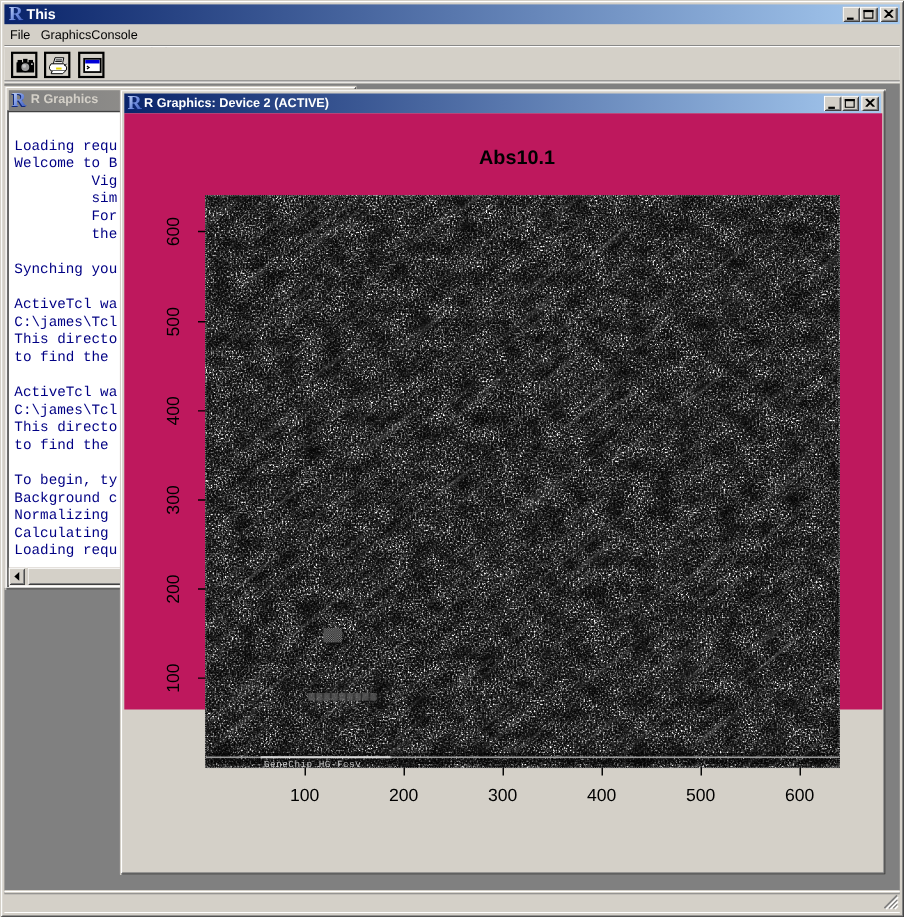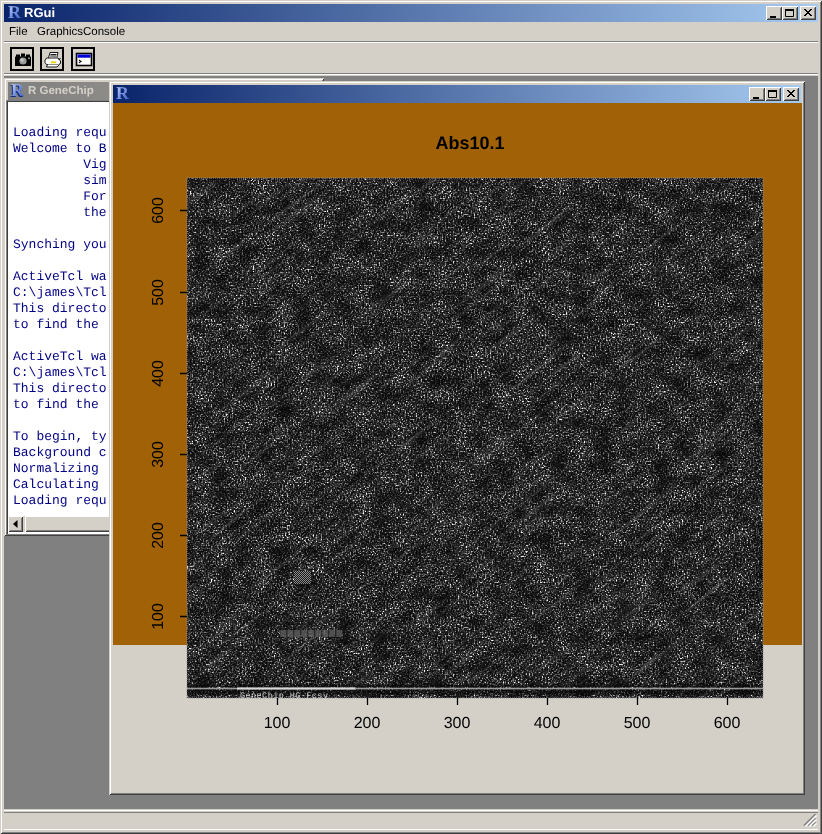--- a/index.html
+++ b/index.html
@@ -49,21 +49,21 @@
     <defs>
         <linearGradient id="rg1" x1="0" y1="0" x2="1" y2="1">
       <stop offset="0" stop-color="#d8e6fc"></stop>
           <stop offset="0.5" stop-color="#7490e0"></stop>
           <stop offset="1" stop-color="#3050b0"></stop>
     </linearGradient>
       </defs>
     <text x="0" y="14" font-family="Liberation Serif" font-weight="bold" font-size="18" fill="#10287a">R</text>
     <text x="1" y="13" font-family="Liberation Serif" font-weight="bold" font-size="18" fill="url(#rg1)">R</text>
   </svg>
-  <span class="ttext abs" style="left:20px;top:0;">RGui</span>
+  <span class="ttext abs" style="left:20px;top:0;">This</span>
 </div>
 
 <div class="cbtn" style="left:766px;top:6px;">
     <svg width="16" height="14" viewBox="0 0 16 14">
       <rect x="4" y="10" width="6" height="2" fill="#000"></rect>
     </svg>
   </div>
 <div class="cbtn" style="left:782px;top:6px;">
     <svg width="16" height="14" viewBox="0 0 16 14">
       <path d="M3.5 3.5 h8 v7 h-8 z" fill="none" stroke="#000"></path>
@@ -118,21 +118,21 @@
 </div>
 
 <div class="abs" id="mdi">
 
   <div class="child" id="console" style="left:0px;top:2px;width:320px;height:458px;">
     <div class="ctitle" style="width:312px;background:linear-gradient(to right,#7f7f7f,#a9a59d);">
       <svg class="abs" style="left:2px;top:1px" width="16" height="16" viewBox="0 0 16 16">
         <text x="0" y="14" font-family="Liberation Serif" font-weight="bold" font-size="18" fill="#10287a">R</text>
         <text x="1" y="13" font-family="Liberation Serif" font-weight="bold" font-size="18" fill="url(#rg1)">R</text>
       </svg>
-      <span class="ttext abs" style="left:20px;top:0;color:#d4d0c8;font-size:11.5px;">R GeneChip</span>
+      <span class="ttext abs" style="left:20px;top:0;color:#d4d0c8;font-size:11.5px;">R Graphics</span>
     </div>
     <div class="abs" style="left:2px;top:22px;width:316px;height:434px;
          box-shadow:inset 1px 1px 0 #808080, inset 2px 2px 0 #404040;background:#fff;">
       <pre id="ctext" style="margin:0;position:absolute;left:7px;top:25px;
         font-family:'Liberation Mono',monospace;font-size:13px;line-height:16px;
         color:#000084;">Loading requ
 Welcome to B
          Vig
          sim
          For
@@ -167,38 +167,39 @@
       </div>
     </div>
   </div>
 
   <div class="child" id="gwin" style="left:105px;top:5px;width:696px;height:714px;">
     <div class="ctitle" style="width:688px;background:linear-gradient(to right,#0a246a,#a6caf0);">
       <svg class="abs" style="left:2px;top:1px" width="16" height="16" viewBox="0 0 16 16">
         <text x="0" y="14" font-family="Liberation Serif" font-weight="bold" font-size="18" fill="#10287a">R</text>
         <text x="1" y="13" font-family="Liberation Serif" font-weight="bold" font-size="18" fill="url(#rg1)">R</text>
       </svg>
+      <span class="ttext abs" style="left:18px;top:0;font-size:11.5px;">R Graphics: Device 2 (ACTIVE)</span>
       <div class="cbtn" style="left:636px;top:2px;">
           <svg width="16" height="14" viewBox="0 0 16 14">
             <rect x="4" y="10" width="6" height="2" fill="#000"></rect>
           </svg>
         </div>
       <div class="cbtn" style="left:652px;top:2px;">
           <svg width="16" height="14" viewBox="0 0 16 14">
             <path d="M3.5 3.5 h8 v7 h-8 z" fill="none" stroke="#000"></path>
             <rect x="3" y="3" width="9" height="2" fill="#000"></rect>
           </svg>
         </div>
       <div class="cbtn" style="left:670px;top:2px;">
           <svg width="16" height="14" viewBox="0 0 16 14">
             <path d="M4 3 l7 7 M5 3 l7 7 M11 3 l-7 7 M12 3 l-7 7" stroke="#000" stroke-width="1"></path>
           </svg>
         </div>
     </div>
-    <div class="abs" id="gcontent" style="left:4px;top:22px;width:689px;height:542px;background:#a16207;">
+    <div class="abs" id="gcontent" style="left:4px;top:22px;width:689px;height:542px;background:#be185d;">
       <svg width="689" height="689" viewBox="0 0 689 689" style="display:block">
         <defs>
           <filter id="mix1" x="0" y="0" width="100%" height="100%" color-interpolation-filters="sRGB">
             <feTurbulence type="fractalNoise" baseFrequency="0.62" numOctaves="2" seed="13" result="fine"></feTurbulence>
             <feColorMatrix in="fine" type="matrix" values="1 0 0 0 0 1 0 0 0 0 1 0 0 0 0 0 0 0 0 1" result="fg"></feColorMatrix>
             <feComponentTransfer in="fg" result="fg2">
                 <feFuncR type="gamma" amplitude="2.6" exponent="4.2"></feFuncR>
                 <feFuncG type="gamma" amplitude="2.6" exponent="4.2"></feFuncG>
                 <feFuncB type="gamma" amplitude="2.6" exponent="4.2"></feFuncB>
               </feComponentTransfer>

